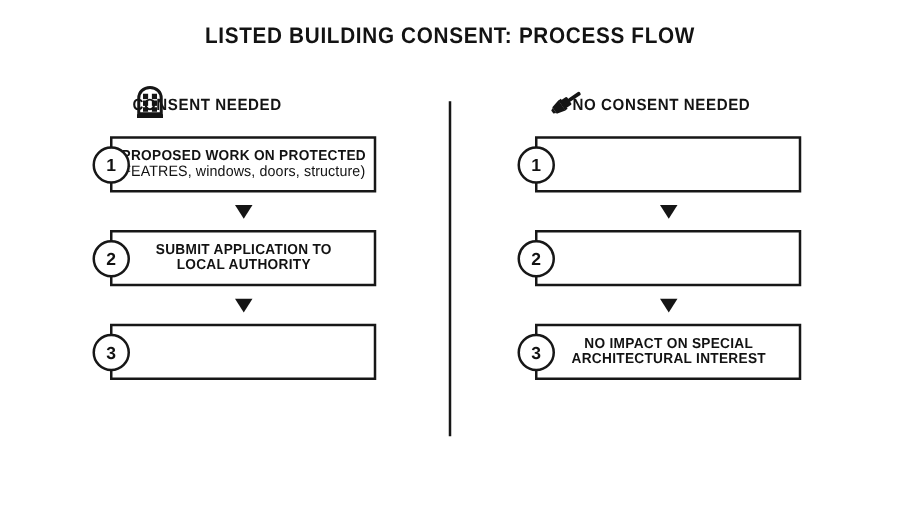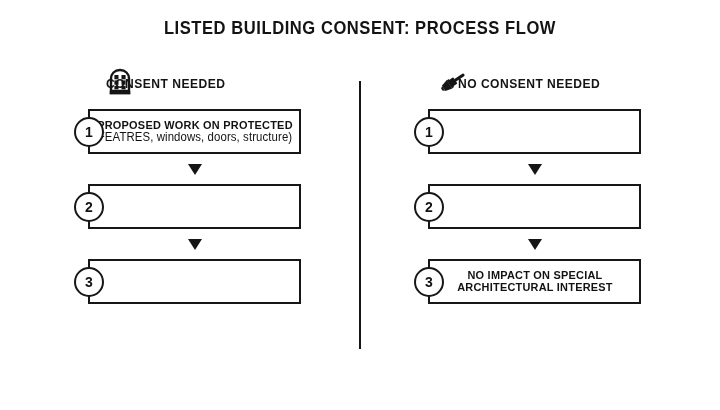--- a/index.html
+++ b/index.html
@@ -195,20 +195,24 @@
         <span class="node-line soft">FEATRES, windows, doors, structure)</span>
       </div>
     </div>
 
     <div class="arrow-wrap">
       <span class="arrow"></span>
     </div>
 
     <div class="node">
       <div class="badge">2</div>
+      <div class="node-text">
+        <span class="node-line">SUBMIT APPLICATION TO</span>
+        <span class="node-line">LOCAL AUTHORITY</span>
+      </div>
     </div>
 
     <div class="arrow-wrap">
       <span class="arrow"></span>
     </div>
 
     <div class="node">
       <div class="badge">3</div>
     </div>
 

